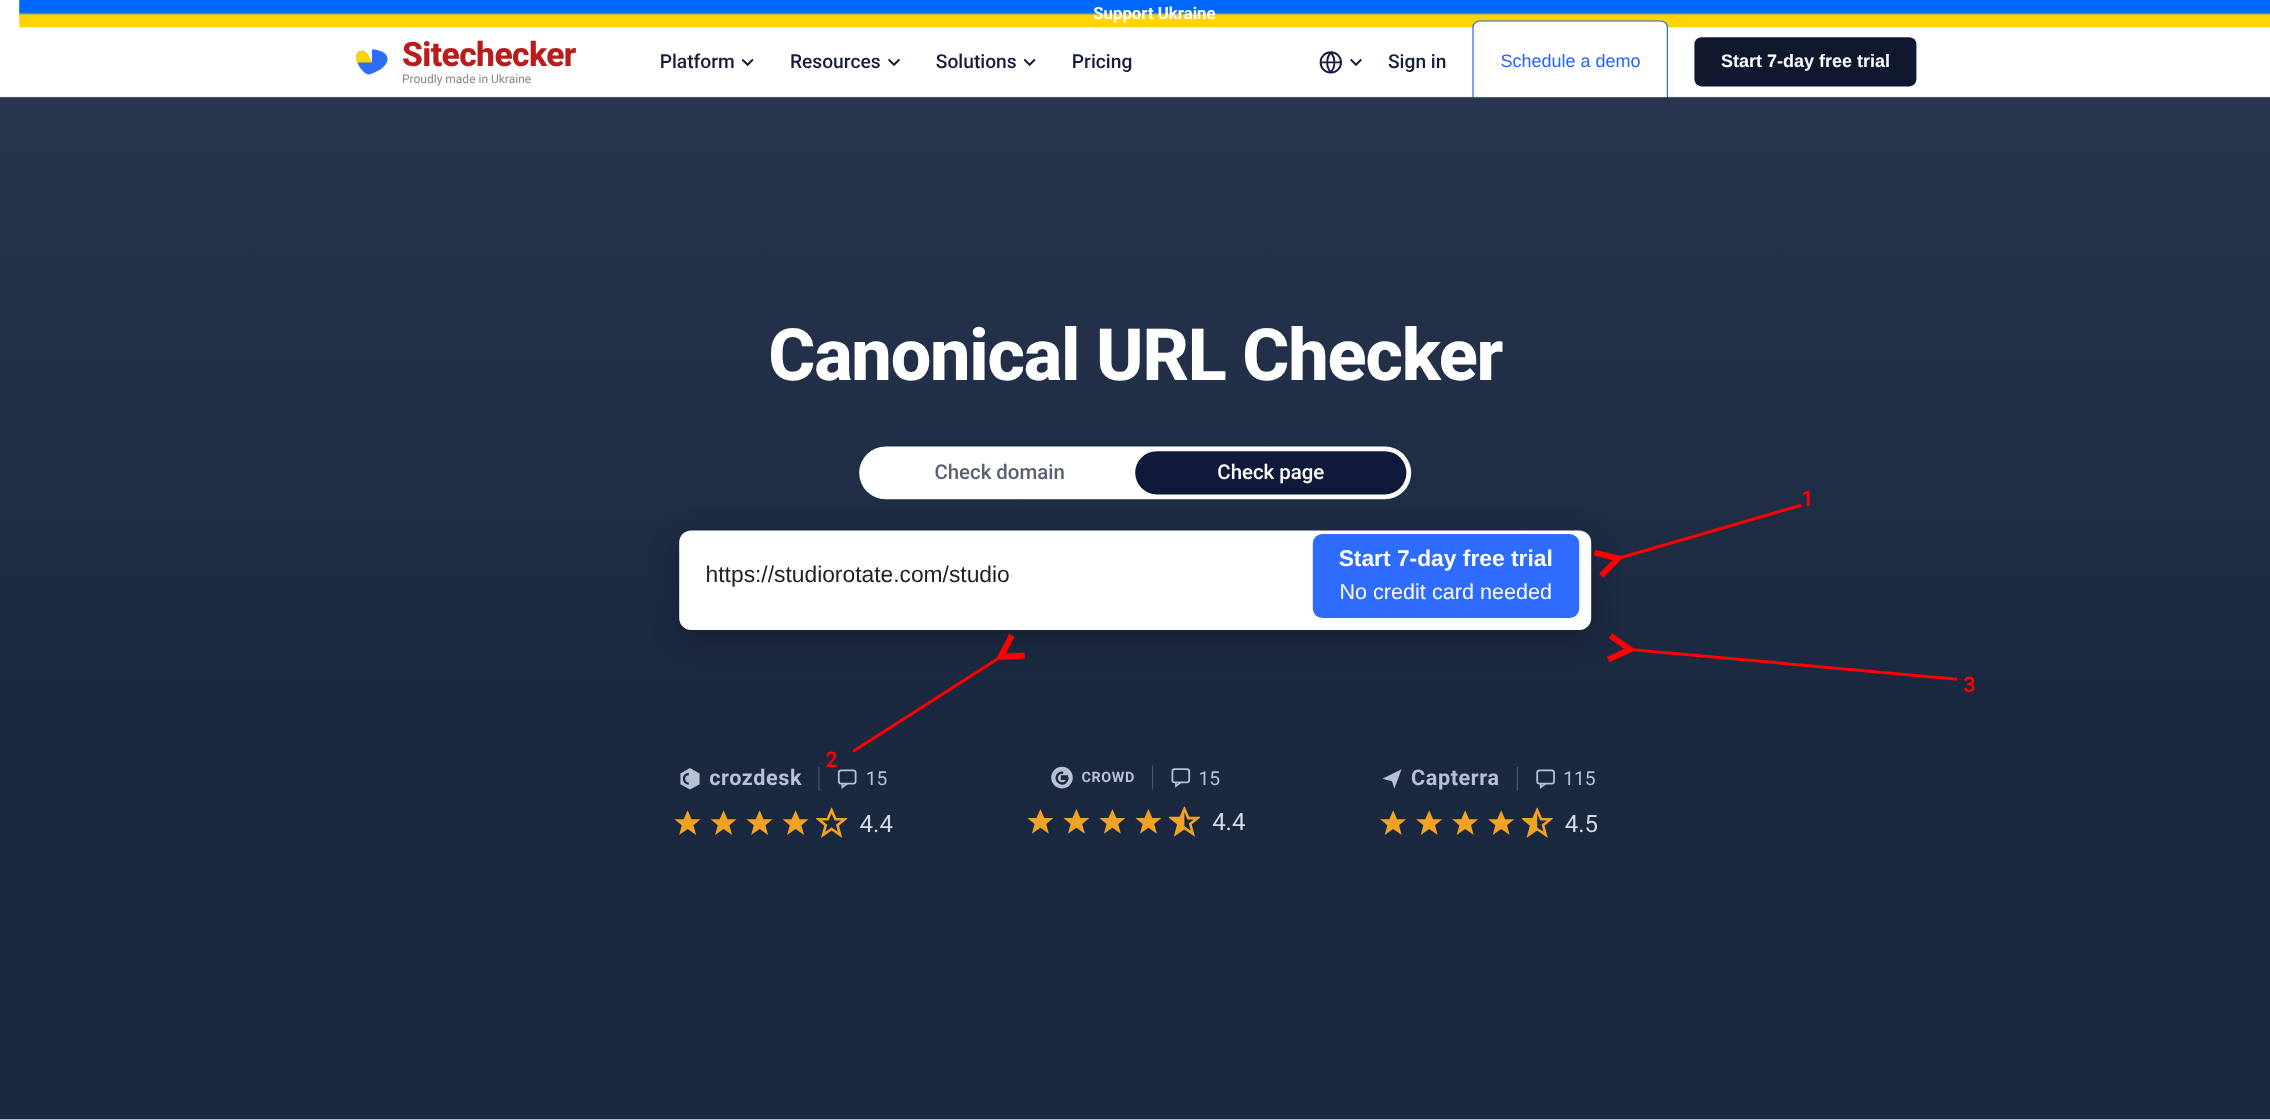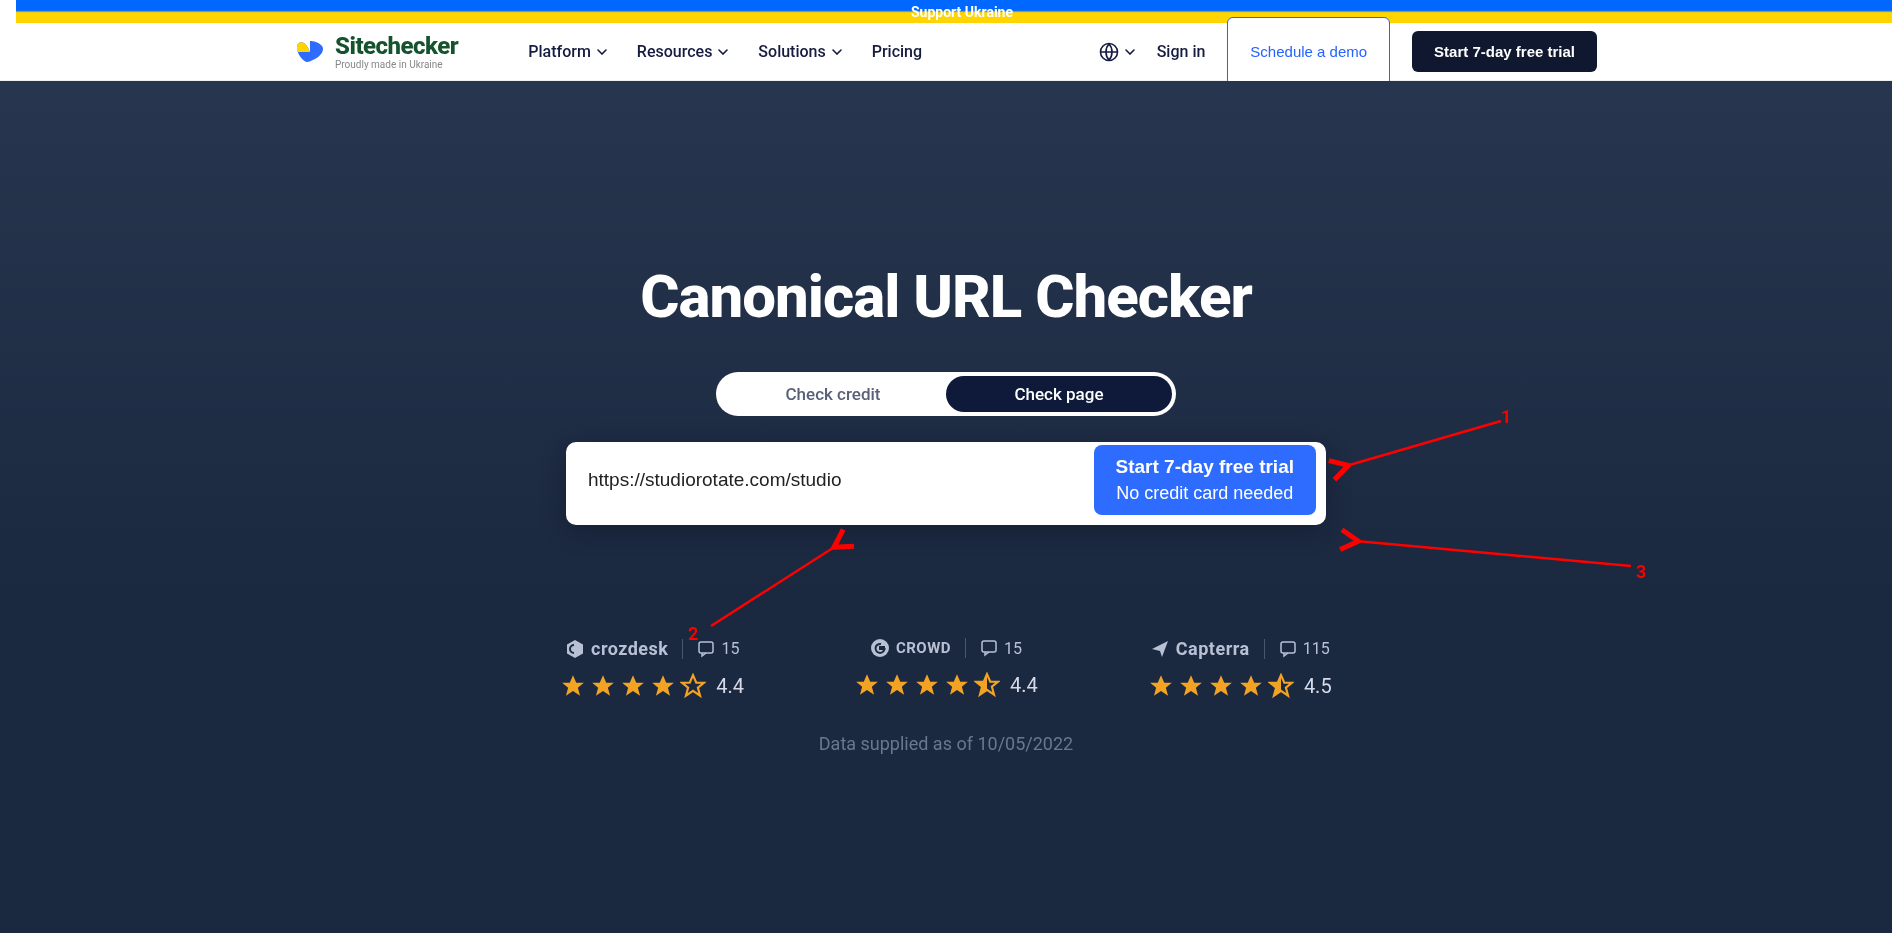--- a/index.html
+++ b/index.html
@@ -3,21 +3,21 @@
 <meta charset="utf-8">
 <style>
 * { margin: 0; padding: 0; box-sizing: border-box; }
 body { font-family: -apple-system, BlinkMacSystemFont, "Segoe UI", Roboto, Arial, sans-serif; width: 1892px; background: #fff; }
 .banner { width: 100%; height: 23px; background: linear-gradient(to bottom, #0068ff 0%, #0068ff 45%, #ffd400 55%, #ffd400 100%); display: flex; align-items: center; justify-content: center; color: #fff; font-weight: 700; font-size: 14px; margin-left: 16px; }
 .header { width: 100%; height: 58px; background: #fff; display: flex; align-items: center; padding: 0 90px; border-bottom: 1px solid #eee; }
 .logo-wrap { display: flex; align-items: center; gap: 10px; margin-left: 205px; }
 .heart-icon { width: 30px; height: 22px; position: relative; }
 .heart-icon svg { width: 100%; height: 100%; }
 .logo-text { display: flex; flex-direction: column; line-height: 1; }
-.logo-name { font-size: 24px; font-weight: 800; color: #14532d; letter-spacing: -0.5px; }
+.logo-name { font-size: 28px; font-weight: 800; color: #b91c1c; letter-spacing: -0.5px; }
 .logo-tag { font-size: 10px; color: #888; margin-top: 2px; }
 .nav { display: flex; gap: 30px; margin-left: 70px; }
 .nav-item { display: flex; align-items: center; gap: 6px; color: #161c40; font-size: 16px; font-weight: 500; cursor: pointer; }
 .chevron-down { width: 10px; height: 6px; }
 .right-actions { margin-left: auto; display: flex; align-items: center; gap: 22px; margin-right: 205px; }
 .lang { display: flex; align-items: center; gap: 6px; cursor: pointer; }
 .globe-icon { width: 20px; height: 20px; }
 .signin { color: #161c40; font-size: 16px; font-weight: 500; cursor: pointer; }
 .btn-outline { border: 1px solid #2563ff; color: #2563ff; background: #fff; border-radius: 6px; padding: 25px 22px; font-size: 15px; font-weight: 400; cursor: pointer; }
 .btn-dark { background: #101830; color: #fff; border: none; border-radius: 6px; padding: 12px 22px; font-size: 15px; font-weight: 700; cursor: pointer; }
@@ -109,21 +109,21 @@
     <button class="btn-outline">Schedule a demo</button>
     <button class="btn-dark">Start 7-day free trial</button>
   </div>
 </div>
 
 <div class="hero">
   <div class="hero-inner">
     <h1 class="hero-title">Canonical URL Checker</h1>
 
     <div class="toggle-wrap">
-      <div class="toggle-opt inactive">Check credit</div>
+      <div class="toggle-opt inactive">Check domain</div>
       <div class="toggle-opt active">Check page</div>
     </div>
 
     <div class="search-box">
       <input class="search-input" value="https://studiorotate.com/studio" style="">
       <button class="search-btn">
         <div class="search-btn-title">Start 7-day free trial</div>
         <div class="search-btn-sub">No credit card needed</div>
       </button>
     </div>
@@ -204,21 +204,21 @@
         </div>
       </div>
 
       <div class="rating-col">
         <div class="rating-head">
           <div class="brand-row">
             <svg class="brand-logo-icon" viewBox="0 0 20 20">
                 <circle cx="10" cy="10" r="9" fill="#b8c0d4"></circle>
                 <path d="M11 6 A4.5 4.5 0 1 0 14.5 11 L10 11 L10 9 L15 9" stroke="#1a2840" stroke-width="2" fill="none"></path>
               </svg>
-            <span class="brand-name" style="font-size:15px;">CROWD</span>
+            <span class="brand-name" style="font-size:12px;">CROWD</span>
           </div>
           <div class="divider"></div>
           <div class="chat-badge">
             <svg width="18" height="18" viewBox="0 0 18 18">
                 <rect x="2" y="2" width="14" height="11" rx="2" fill="none" stroke="#b8c0d4" stroke-width="1.5"></rect>
                 <path d="M5 13 L5 16 L9 13" fill="none" stroke="#b8c0d4" stroke-width="1.5"></path>
               </svg>
             <span>15</span>
           </div>
         </div>
@@ -285,15 +285,14 @@
                 </clipPath>
               </defs>
               <path class="star-empty-stroke" d="M12 2 L15 9 L22 9 L16.5 13.5 L18.5 21 L12 16.5 L5.5 21 L7.5 13.5 L2 9 L9 9 Z"></path>
               <path class="star-full" clip-path="url(#hc2)" d="M12 2 L15 9 L22 9 L16.5 13.5 L18.5 21 L12 16.5 L5.5 21 L7.5 13.5 L2 9 L9 9 Z"></path>
             </svg>
           <span class="rating-num">4.5</span>
         </div>
       </div>
     </div>
 
-    <div class="footnote">Data supplied as of 10/05/2022</div>
   </div>
 </div>
 
 </body></html>

